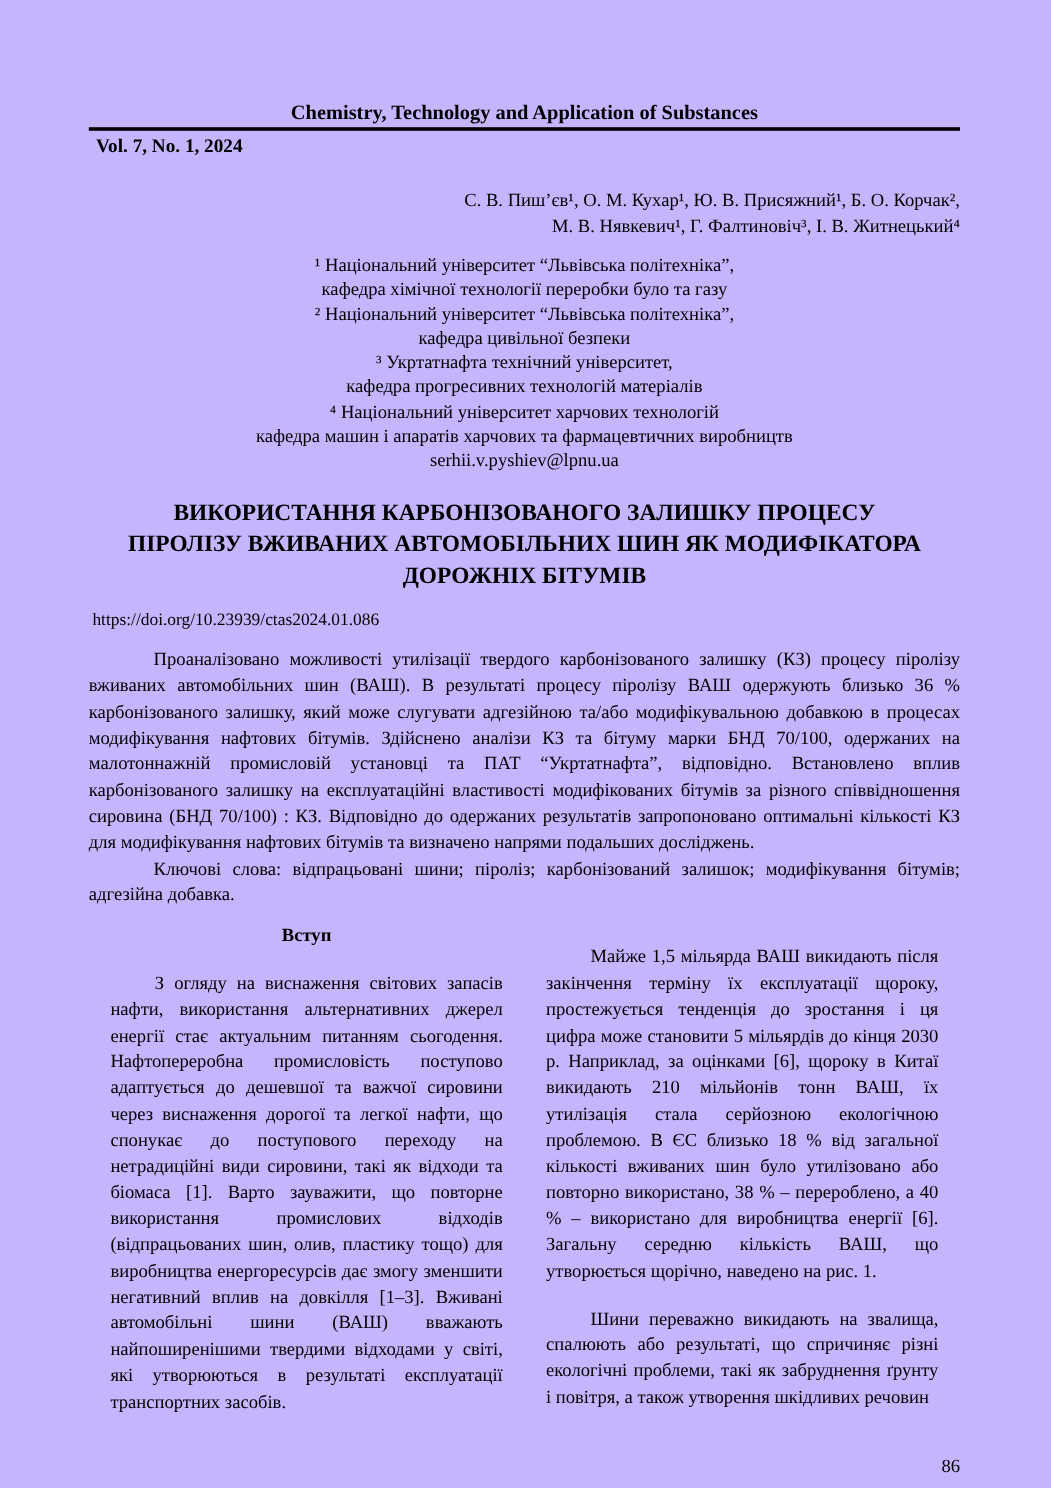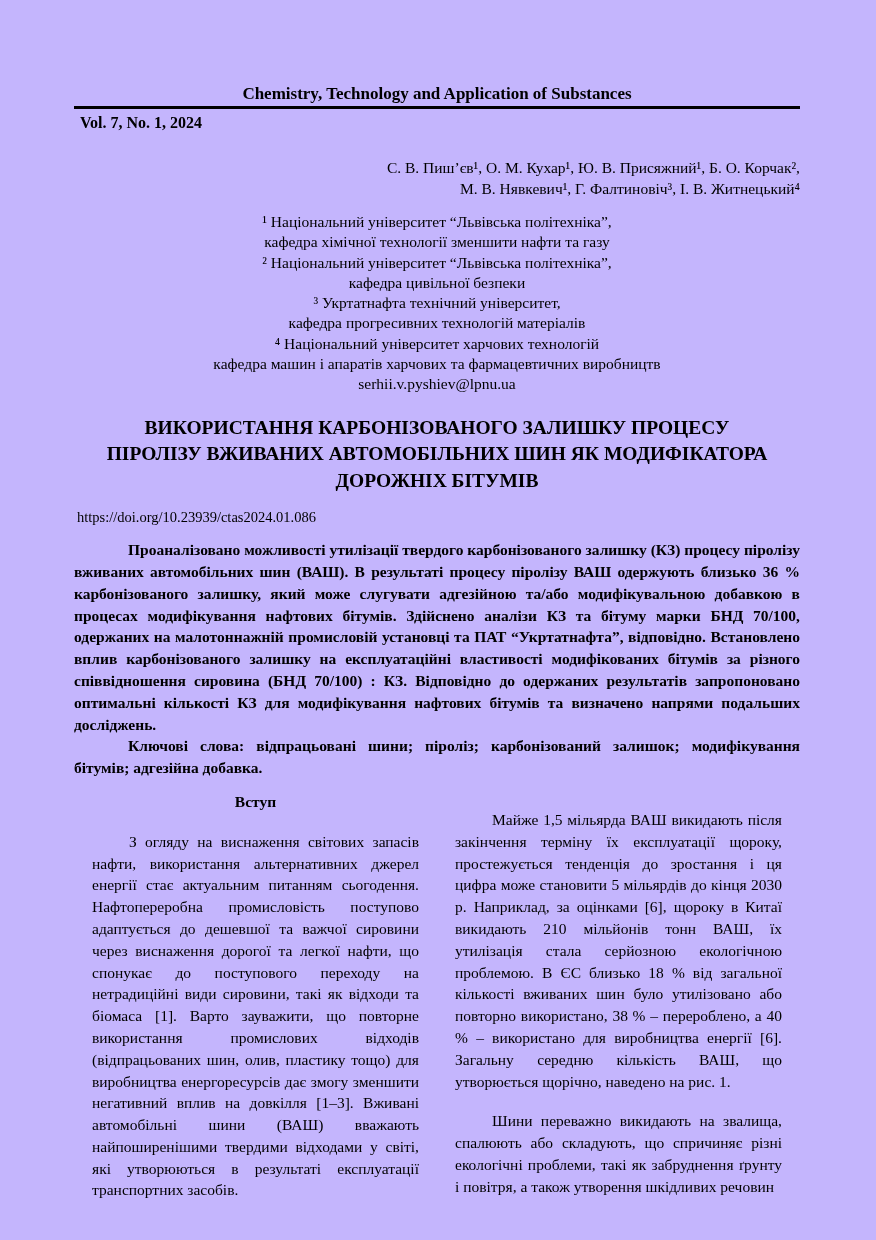--- a/index.html
+++ b/index.html
@@ -56,21 +56,21 @@
     line-height: 26.5px;
     margin-top: 20px;
   }
   .doi {
     font-size: 14.5px;
     line-height: 18px;
     margin-top: 14px;
     padding-left: 3px;
   }
   .abstract {
-    font-weight: bold;
+    font-weight: normal;
     font-size: 15.5px;
     line-height: 21.8px;
     text-align: justify;
     text-indent: 54px;
     margin: 13px 0 0 0;
   }
   .keywords {
     margin: 0;
   }
   .cols {
@@ -117,21 +117,21 @@
 
   <div class="vol">Vol. 7, No. 1, 2024</div>
 
   <div class="authors">
     <div>С. В. Пиш’єв¹, О. М. Кухар¹, Ю. В. Присяжний¹, Б. О. Корчак²,</div>
     <div>М. В. Нявкевич¹, Г. Фалтиновіч³, І. В. Житнецький⁴</div>
   </div>
 
   <div class="affil">
     <div>¹ Національний університет “Львівська політехніка”,</div>
-    <div>кафедра хімічної технології зменшити нафти та газу</div>
+    <div>кафедра хімічної технології переробки було та газу</div>
     <div>² Національний університет “Львівська політехніка”,</div>
     <div>кафедра цивільної безпеки</div>
     <div>³ Укртатнафта технічний університет,</div>
     <div>кафедра прогресивних технологій матеріалів</div>
     <div>⁴ Національний університет харчових технологій</div>
     <div>кафедра машин і апаратів харчових та фармацевтичних виробництв</div>
     <div>serhii.v.pyshiev@lpnu.ua</div>
   </div>
 
   <div class="title">
@@ -145,21 +145,21 @@
   <p class="abstract">Проаналізовано можливості утилізації твердого карбонізованого залишку (КЗ) процесу піролізу вживаних автомобільних шин (ВАШ). В результаті процесу піролізу ВАШ одержують близько 36 % карбонізованого залишку, який може слугувати адгезійною та/або модифікувальною добавкою в процесах модифікування нафтових бітумів. Здійснено аналізи КЗ та бітуму марки БНД 70/100, одержаних на малотоннажній промисловій установці та ПАТ “Укртатнафта”, відповідно. Встановлено вплив карбонізованого залишку на експлуатаційні властивості модифікованих бітумів за різного співвідношення сировина (БНД 70/100) : КЗ. Відповідно до одержаних результатів запропоновано оптимальні кількості КЗ для модифікування нафтових бітумів та визначено напрями подальших досліджень.</p>
   <p class="abstract keywords">Ключові слова: відпрацьовані шини; піроліз; карбонізований залишок; модифікування бітумів; адгезійна добавка.</p>
 
   <div class="cols">
     <div class="col">
       <div class="sect">Вступ</div>
       <p class="bodyp">З огляду на виснаження світових запасів нафти, використання альтернативних джерел енергії стає актуальним питанням сьогодення. Нафтопереробна промисловість поступово адаптується до дешевшої та важчої сировини через виснаження дорогої та легкої нафти, що спонукає до поступового переходу на нетрадиційні види сировини, такі як відходи та біомаса [1]. Варто зауважити, що повторне використання промислових відходів (відпрацьованих шин, олив, пластику тощо) для виробництва енергоресурсів дає змогу зменшити негативний вплив на довкілля [1–3]. Вживані автомобільні шини (ВАШ) вважають найпоширенішими твердими відходами у світі, які утворюються в результаті експлуатації транспортних засобів.</p>
     </div>
     <div class="col">
       <p class="bodyp">Майже 1,5 мільярда ВАШ викидають після закінчення терміну їх експлуатації щороку, простежується тенденція до зростання і ця цифра може становити 5 мільярдів до кінця 2030 р. Наприклад, за оцінками [6], щороку в Китаї викидають 210 мільйонів тонн ВАШ, їх утилізація стала серйозною екологічною проблемою. В ЄС близько 18 % від загальної кількості вживаних шин було утилізовано або повторно використано, 38 % – перероблено, а 40 % – використано для виробництва енергії [6]. Загальну середню кількість ВАШ, що утворюється щорічно, наведено на рис. 1.</p>
-      <p class="bodyp">Шини переважно викидають на звалища, спалюють або складують, що спричиняє різні екологічні проблеми, такі як забруднення ґрунту і повітря, а також утворення шкідливих речовин</p>
+      <p class="bodyp">Шини переважно викидають на звалища, спалюють або результаті, що спричиняє різні екологічні проблеми, такі як забруднення ґрунту і повітря, а також утворення шкідливих речовин</p>
     </div>
   </div>
 
   <div class="pagenum">86</div>
 
   <div class="footer">Lviv Polytechnic National University Institutional Repository https://ena.lpnu.ua</div>
 
 </div>
 
 </body></html>

